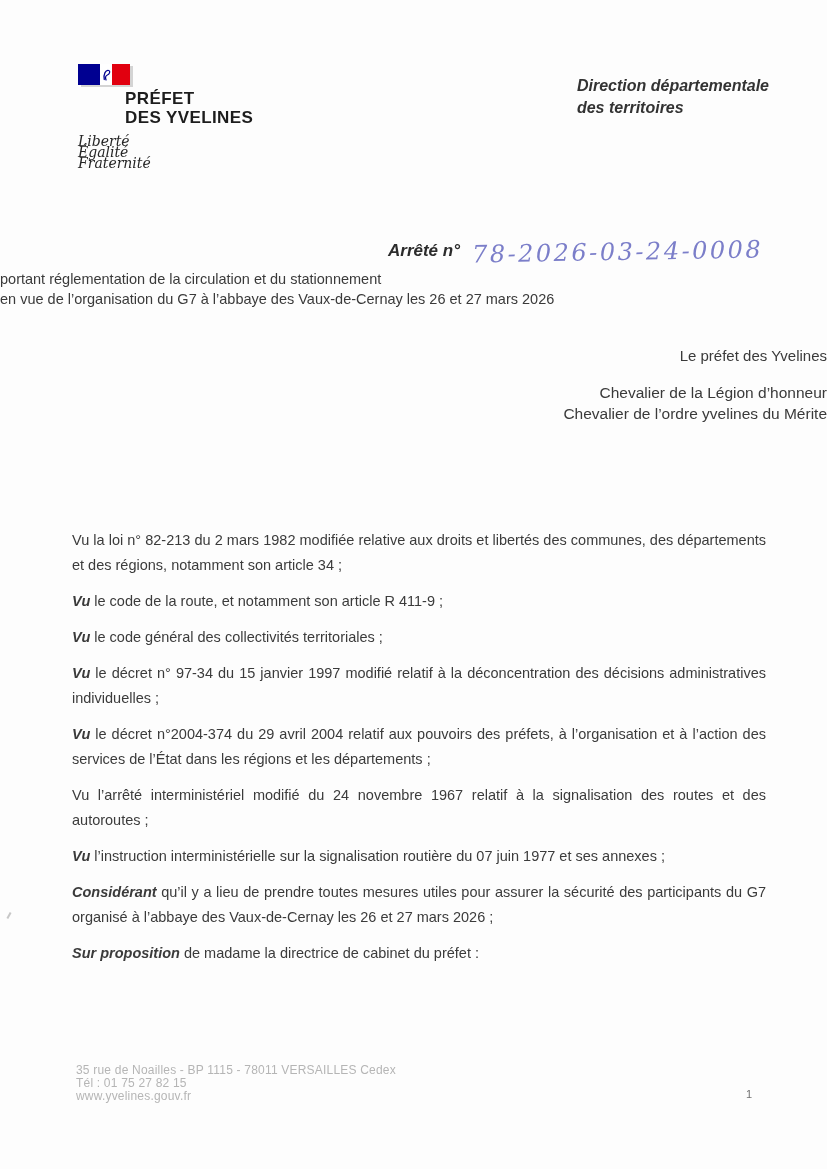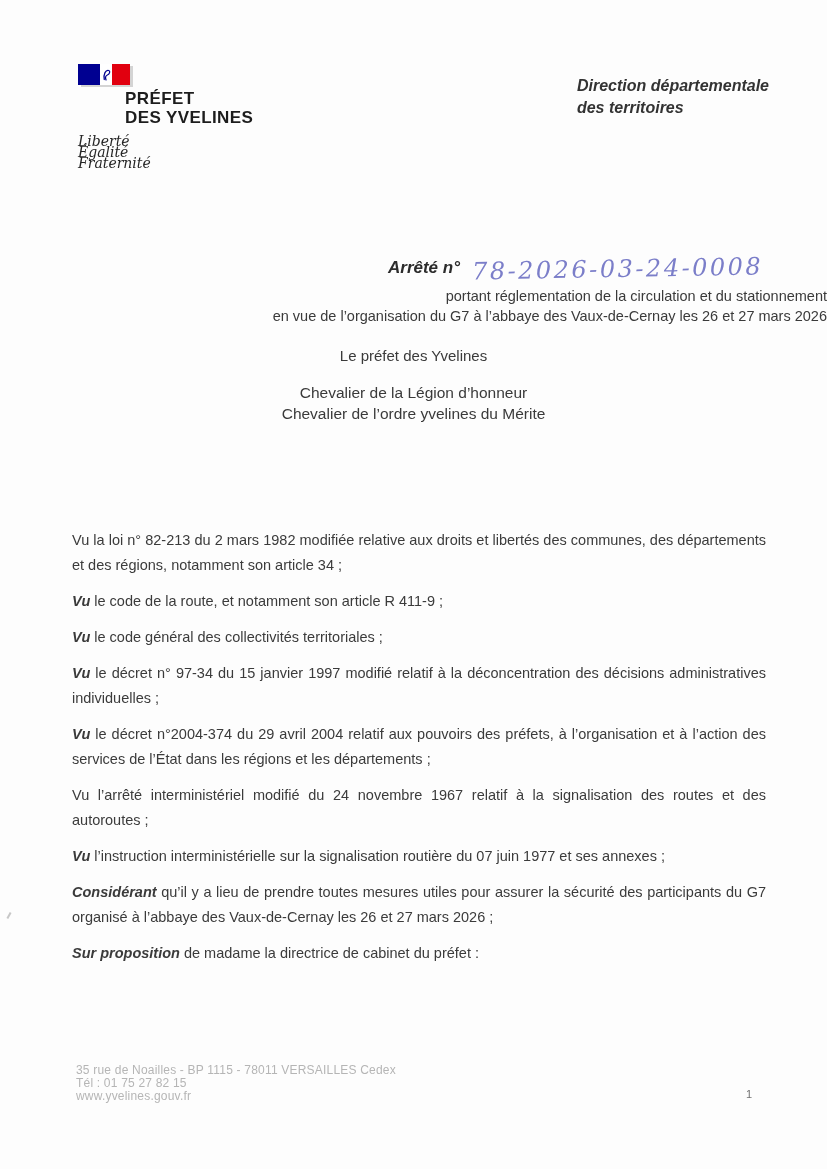--- a/index.html
+++ b/index.html
@@ -62,21 +62,21 @@
     font-weight: bold;
     font-style: italic;
     font-size: 16px;
     line-height: 22px;
     color: #333333;
   }
 
   
   .title-block {
     position: absolute;
-    top: 255px;
+    top: 238px;
     left: 0;
     width: 100%;
   }
   .arrete-line {
     height: 32px;
     padding-left: 388px;
     white-space: nowrap;
   }
   .arrete-label {
     font-weight: bold;
@@ -89,33 +89,33 @@
     margin-left: 8px;
     font-family: "DejaVu Serif", cursive, serif;
     font-style: italic;
     font-size: 24px;
     letter-spacing: 2.5px;
     color: #7b7ec9;
     transform: rotate(-1deg);
     vertical-align: -4px;
   }
   .subtitle {
-    text-align: right;
+    text-align: left;
     font-size: 14.5px;
     line-height: 19.5px;
     color: #3a3a3a;
   }
 
   
   .salutation {
     position: absolute;
     top: 346px;
     left: 0;
     width: 100%;
-    text-align: center;
+    text-align: right;
     color: #3a3a3a;
   }
   .prefet-line { font-size: 15px; line-height: 20px; }
   .chevalier   { margin-top: 16px; font-size: 15.5px; line-height: 21px; }
 
   
   .body-text {
     position: absolute;
     top: 528px;
     left: 72px;

